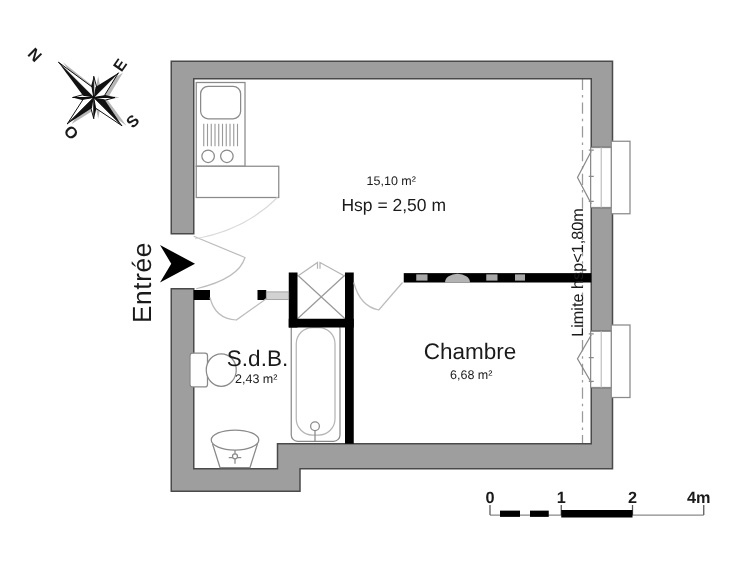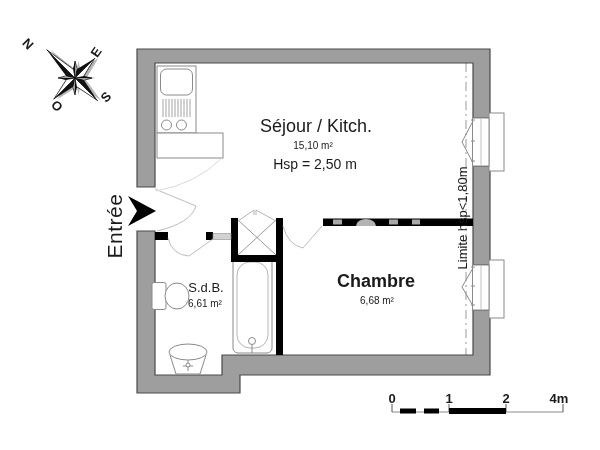--- a/index.html
+++ b/index.html
@@ -9,21 +9,21 @@
   }
   .canvas svg{position:absolute;left:0;top:0;}
   .lbl{
     position:absolute;transform:translate(-50%,-50%);
     white-space:nowrap;text-align:center;line-height:1;
   }
   .lbl.vert{transform:translate(-50%,-50%) rotate(-90deg);}
   .room-name{font-size:18px;}
   .room-area{font-size:10px;}
   .room-note{font-size:14px;}
-  .sdb-name{font-size:13px;}
+  .sdb-name{font-size:18px;}
   .entree{font-size:21px;letter-spacing:.5px;}
   .hsp{font-size:13px;}
   .scale-num{font-size:13px;font-weight:bold;}
   .compass-letter{font-size:13px;font-weight:bold;}
 </style>
 </head>
 <body>
 
 <div class="canvas">
 
@@ -139,28 +139,27 @@
 
     <g>
       <line x1="392" y1="412" x2="563" y2="412" stroke="#8a8a8a"></line>
       <path d="M392,404 L392,412 M449,404 L449,412 M506,404 L506,412 M563,404 L563,412" stroke="#555555"></path>
       <rect x="400" y="408.5" width="16" height="5" fill="#000000"></rect>
       <rect x="424" y="408.5" width="15" height="5" fill="#000000"></rect>
       <rect x="449" y="408" width="57" height="6" fill="#000000"></rect>
     </g>
   </svg>
 
-  <div class="lbl room-name" style="left:316px;top:126px;">Séjour / Kitch.</div>
   <div class="lbl room-area" style="left:313px;top:146px;">15,10 m²</div>
   <div class="lbl room-note" style="left:315px;top:164px;">Hsp = 2,50 m</div>
 
   <div class="lbl sdb-name" style="left:206px;top:287px;">S.d.B.</div>
-  <div class="lbl room-area" style="left:205px;top:304px;">6,61 m²</div>
+  <div class="lbl room-area" style="left:205px;top:304px;">2,43 m²</div>
 
-  <div class="lbl room-name" style="left:376px;top:281px;font-weight:bold;">Chambre</div>
+  <div class="lbl room-name" style="left:376px;top:281px;">Chambre</div>
   <div class="lbl room-area" style="left:377px;top:301px;">6,68 m²</div>
 
   <div class="lbl vert hsp" style="left:462px;top:218px;">Limite hsp&lt;1,80m</div>
   <div class="lbl vert entree" style="left:114px;top:226px;">Entrée</div>
 
   <div class="lbl compass-letter" style="left:28px;top:44px;transform:translate(-50%,-50%) rotate(45deg);">N</div>
   <div class="lbl compass-letter" style="left:96px;top:52px;transform:translate(-50%,-50%) rotate(-55deg);">E</div>
   <div class="lbl compass-letter" style="left:106px;top:97px;transform:translate(-50%,-50%) rotate(-45deg);">S</div>
   <div class="lbl compass-letter" style="left:57px;top:106px;transform:translate(-50%,-50%) rotate(45deg);">O</div>
 

